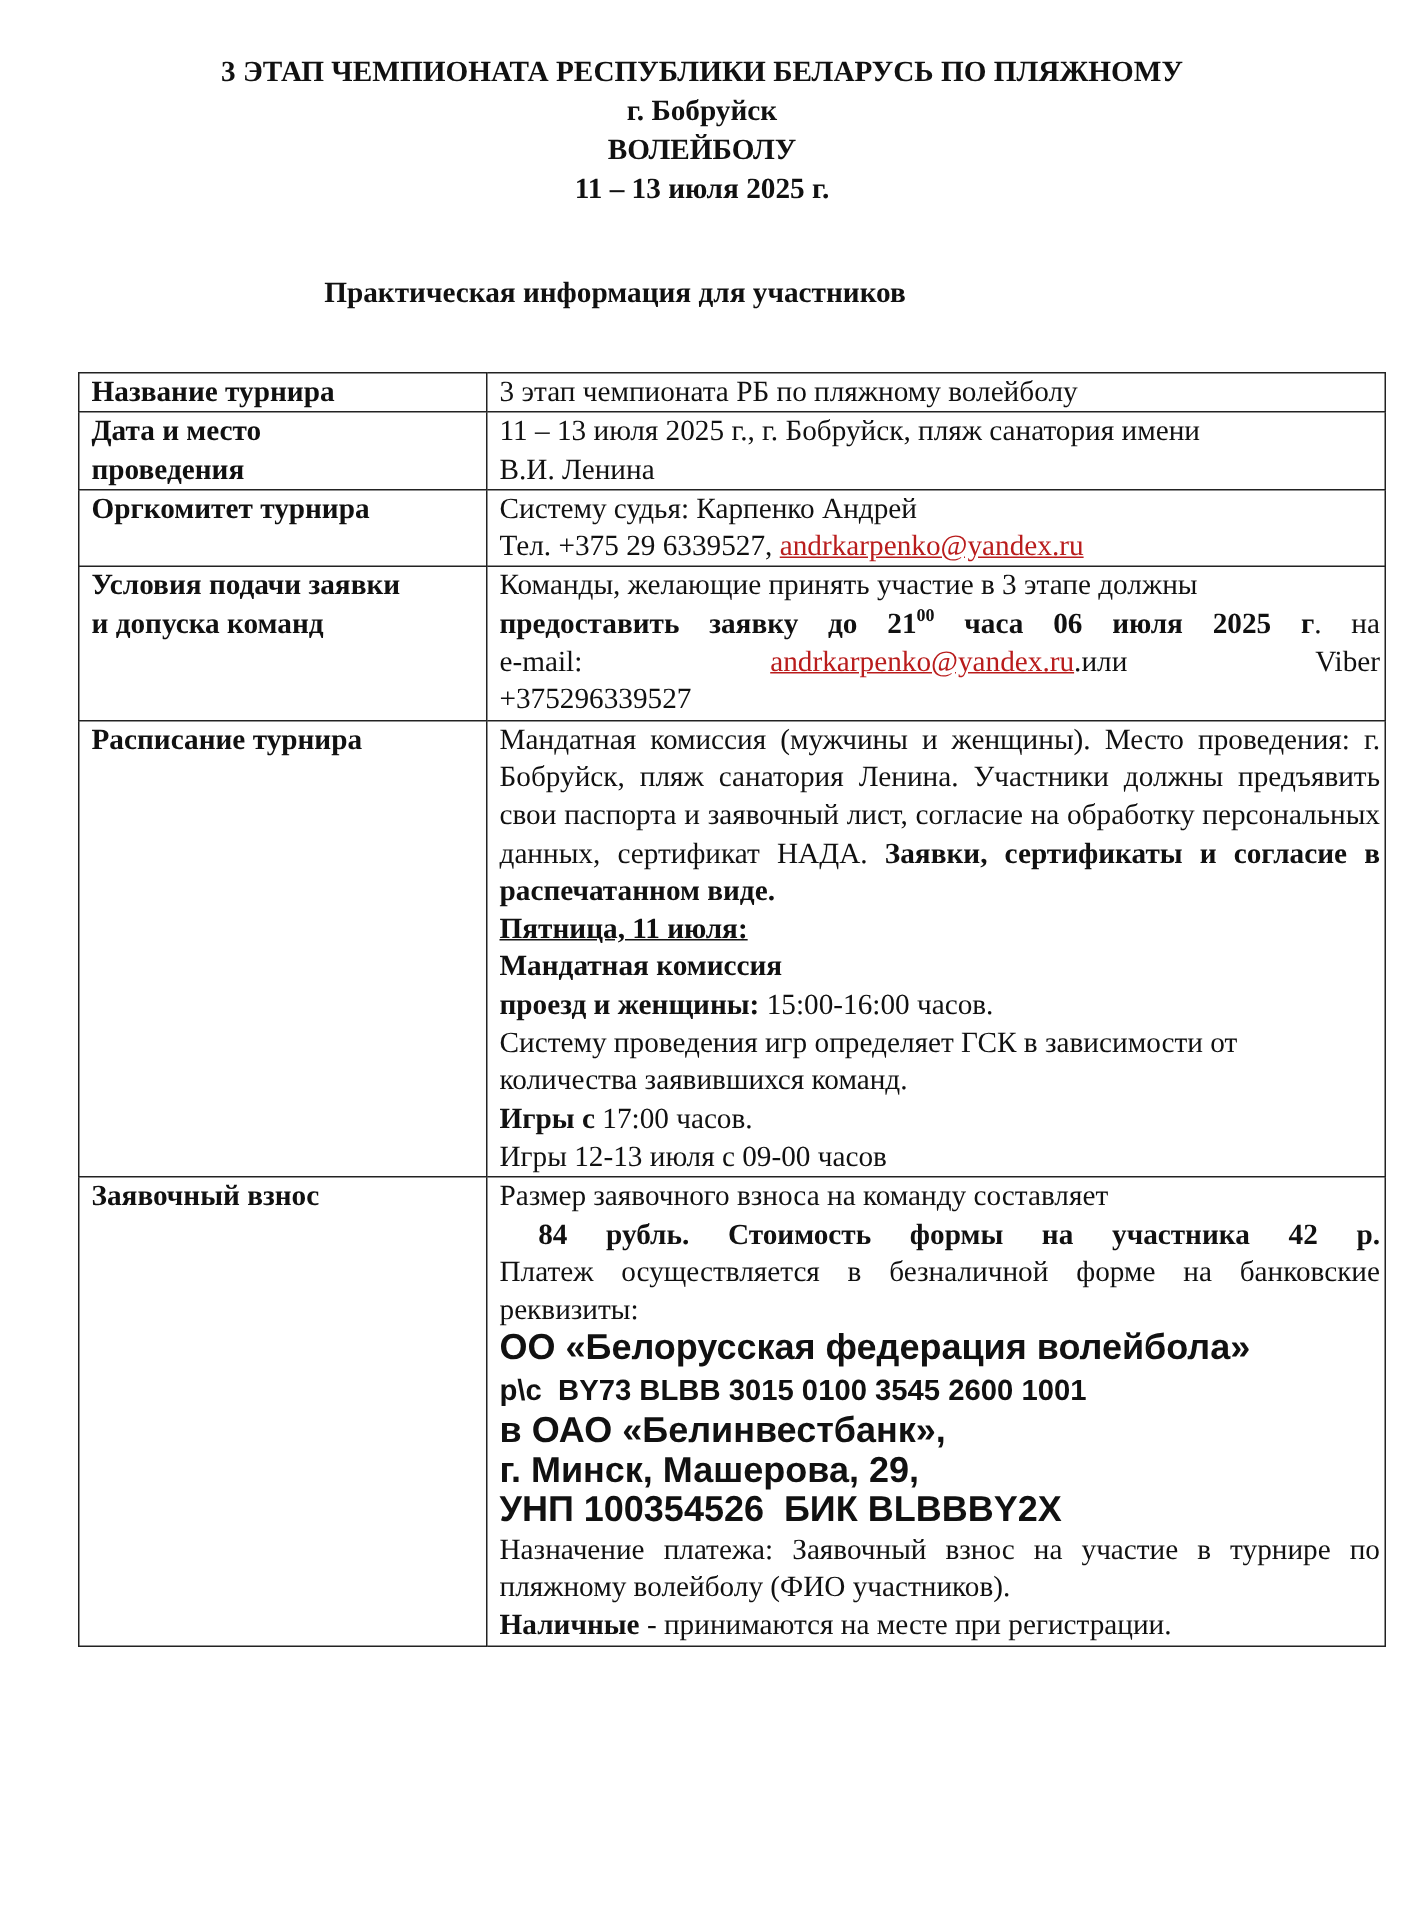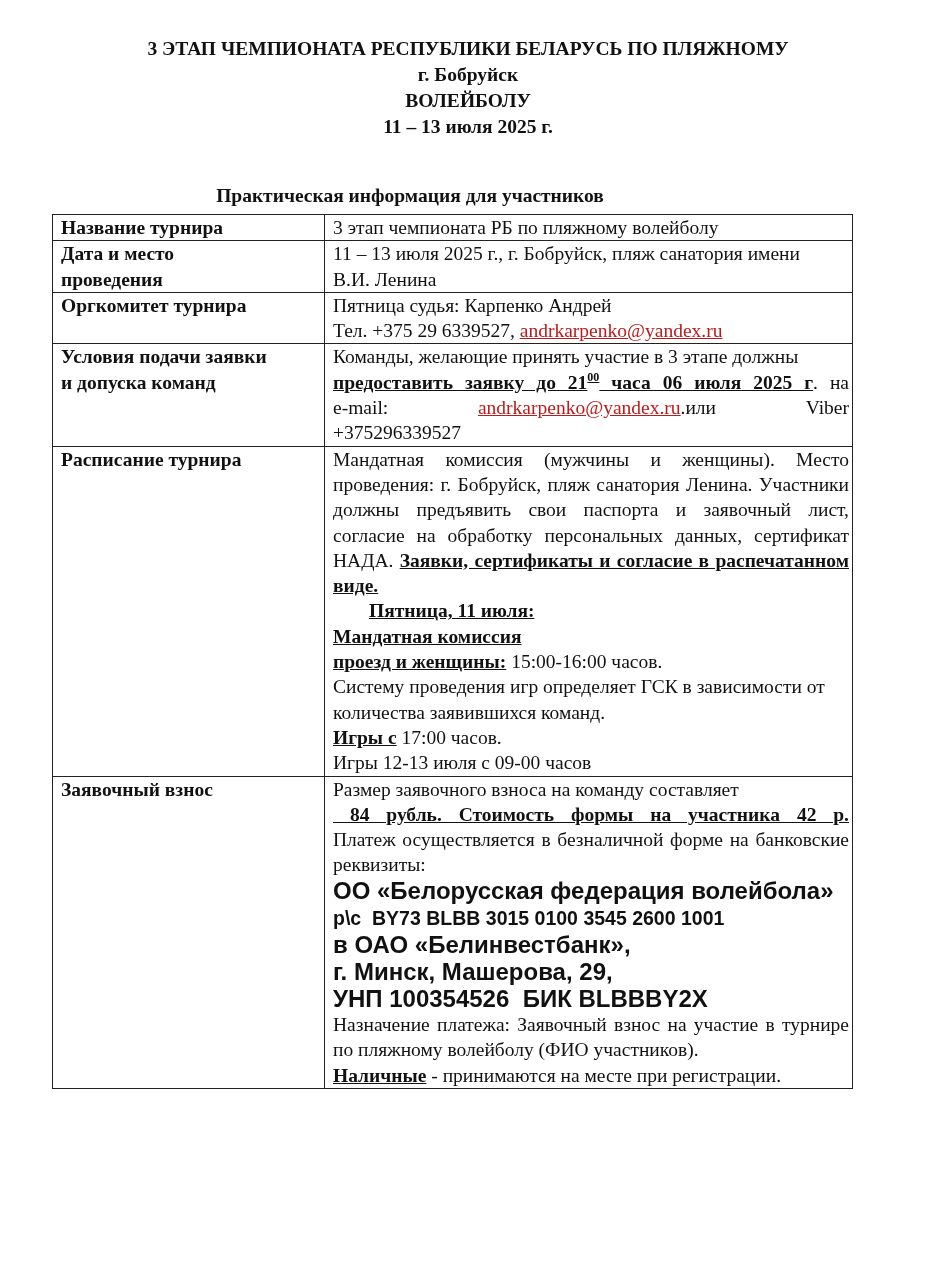--- a/index.html
+++ b/index.html
@@ -11,35 +11,35 @@
   .header {
     position: absolute; top: 36px; left: 0; width: 936px;
     text-align: center; font-weight: bold; font-size: 19.5px; line-height: 26px;
   }
   .header div { white-space: nowrap; }
   .subtitle {
     position: absolute; top: 183px; left: 0; width: 820px;
     text-align: center; font-weight: bold; font-size: 19.5px; line-height: 26px;
   }
   table.info {
-    position: absolute; top: 214px; left: 52px; width: 801px;
+    position: absolute; top: 248px; left: 52px; width: 872px;
     border-collapse: collapse; table-layout: fixed;
     font-size: 19.5px; line-height: 25.3px;
   }
   table.info td {
     border: 1.3px solid #222;
     vertical-align: top;
     padding: 0 3px 0 8px;
   }
   td.label { width: 260px; font-weight: bold; padding-left: 9px; }
   td.value { text-align: justify; padding-right: 8px; }
   .line { display: block; }
   .just { text-align: justify; text-align-last: justify; display: block; }
-  .b { font-weight: bold; text-decoration: underline; }
-  .u { text-decoration: underline; margin-left: 36px; }
+  .b { font-weight: bold; }
+  .u { text-decoration: underline; }
   a.link { color: #b91c1c; text-decoration: underline; }
   sup { font-size: 12px; line-height: 0; vertical-align: 8px; }
   .sans {
     font-family: "Liberation Sans", "DejaVu Sans", sans-serif;
     font-weight: bold; font-size: 24px; line-height: 26.6px; display: block;
   }
   .sans.iban { font-size: 19.5px; line-height: 28px; }
 </style>
 </head>
 <body>
@@ -67,21 +67,21 @@
     </td>
     <td class="value">
       <span class="line">11 – 13 июля 2025 г., г. Бобруйск, пляж санатория имени</span>
       <span class="line">В.И. Ленина</span>
     </td>
   </tr>
 
   <tr>
     <td class="label">Оргкомитет турнира</td>
     <td class="value">
-      <span class="line">Пятница судья: Карпенко Андрей</span>
+      <span class="line">Систему судья: Карпенко Андрей</span>
       <span class="line"><span>Тел. +375 29 6339527, </span><a class="link">andrkarpenko@yandex.ru</a></span>
     </td>
   </tr>
 
   <tr>
     <td class="label">
       <span class="line">Условия подачи заявки</span>
       <span class="line">и допуска команд</span>
     </td>
     <td class="value">

